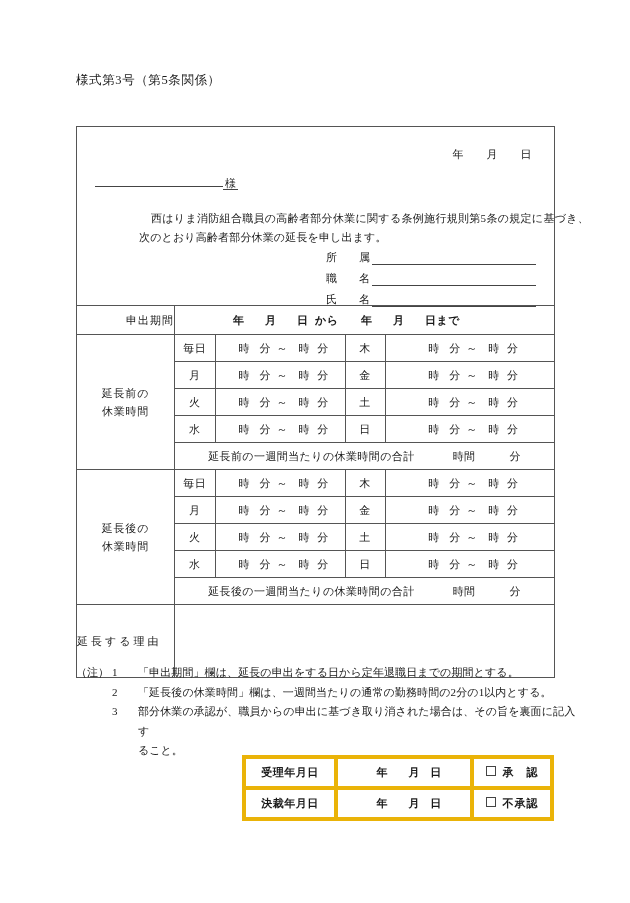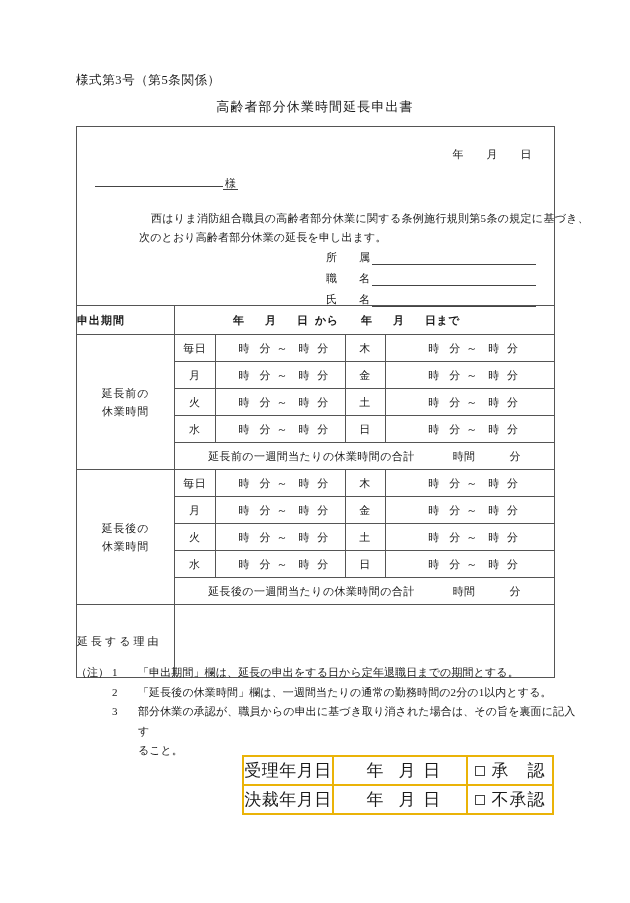--- a/index.html
+++ b/index.html
@@ -132,24 +132,23 @@
   }
   .sign-rule {
     flex: 1 1 auto;
     border-bottom: 1px solid #444;
     height: 13px;
     margin-left: 2px;
   }
 
   
   .lbl-cell {
-    text-align: left;
+    text-align: right;
     letter-spacing: 1px;
     font-size: 11px;
-    font-weight: bold;
   }
   .period-cell {
     height: 28px;
     padding-left: 58px !important;
     letter-spacing: 0.5px;
     font-weight: bold;
   }
   .period-cell .g { display: inline-block; }
   .gw1 { width: 32px; }
   .gw2 { width: 32px; }
@@ -243,25 +242,26 @@
   
   .approval-table {
     position: absolute;
     left: 242px;
     top: 755px;
     width: 312px;
     border-collapse: collapse;
     table-layout: fixed;
   }
   .approval-table td {
-    border: 2px solid #eab308;
+    border: 4px solid #eab308;
     height: 27px;
-    font-size: 17px;
+    font-size: 11px;
     padding: 0;
     vertical-align: middle;
+    font-weight: bold;
   }
   .ap-label {
     width: 88px;
     text-align: center;
     letter-spacing: 0.5px;
   }
   .ap-date {
     width: 132px;
     text-align: center;
     letter-spacing: 0.5px;
@@ -281,21 +281,20 @@
     margin-right: 7px;
     vertical-align: 0px;
   }
 </style>
 </head>
 <body>
 
 <div class="page">
 
   <div class="form-no">様式第3号（第5条関係）</div>
-  <div class="doc-title">高齢者部分休業時間延長申出書</div>
 
   <table class="main-table">
     <colgroup>
       <col style="width:98px">
       <col style="width:380px">
     </colgroup>
     <tbody>
 
       <tr>
         <td colspan="2" class="intro-cell">

